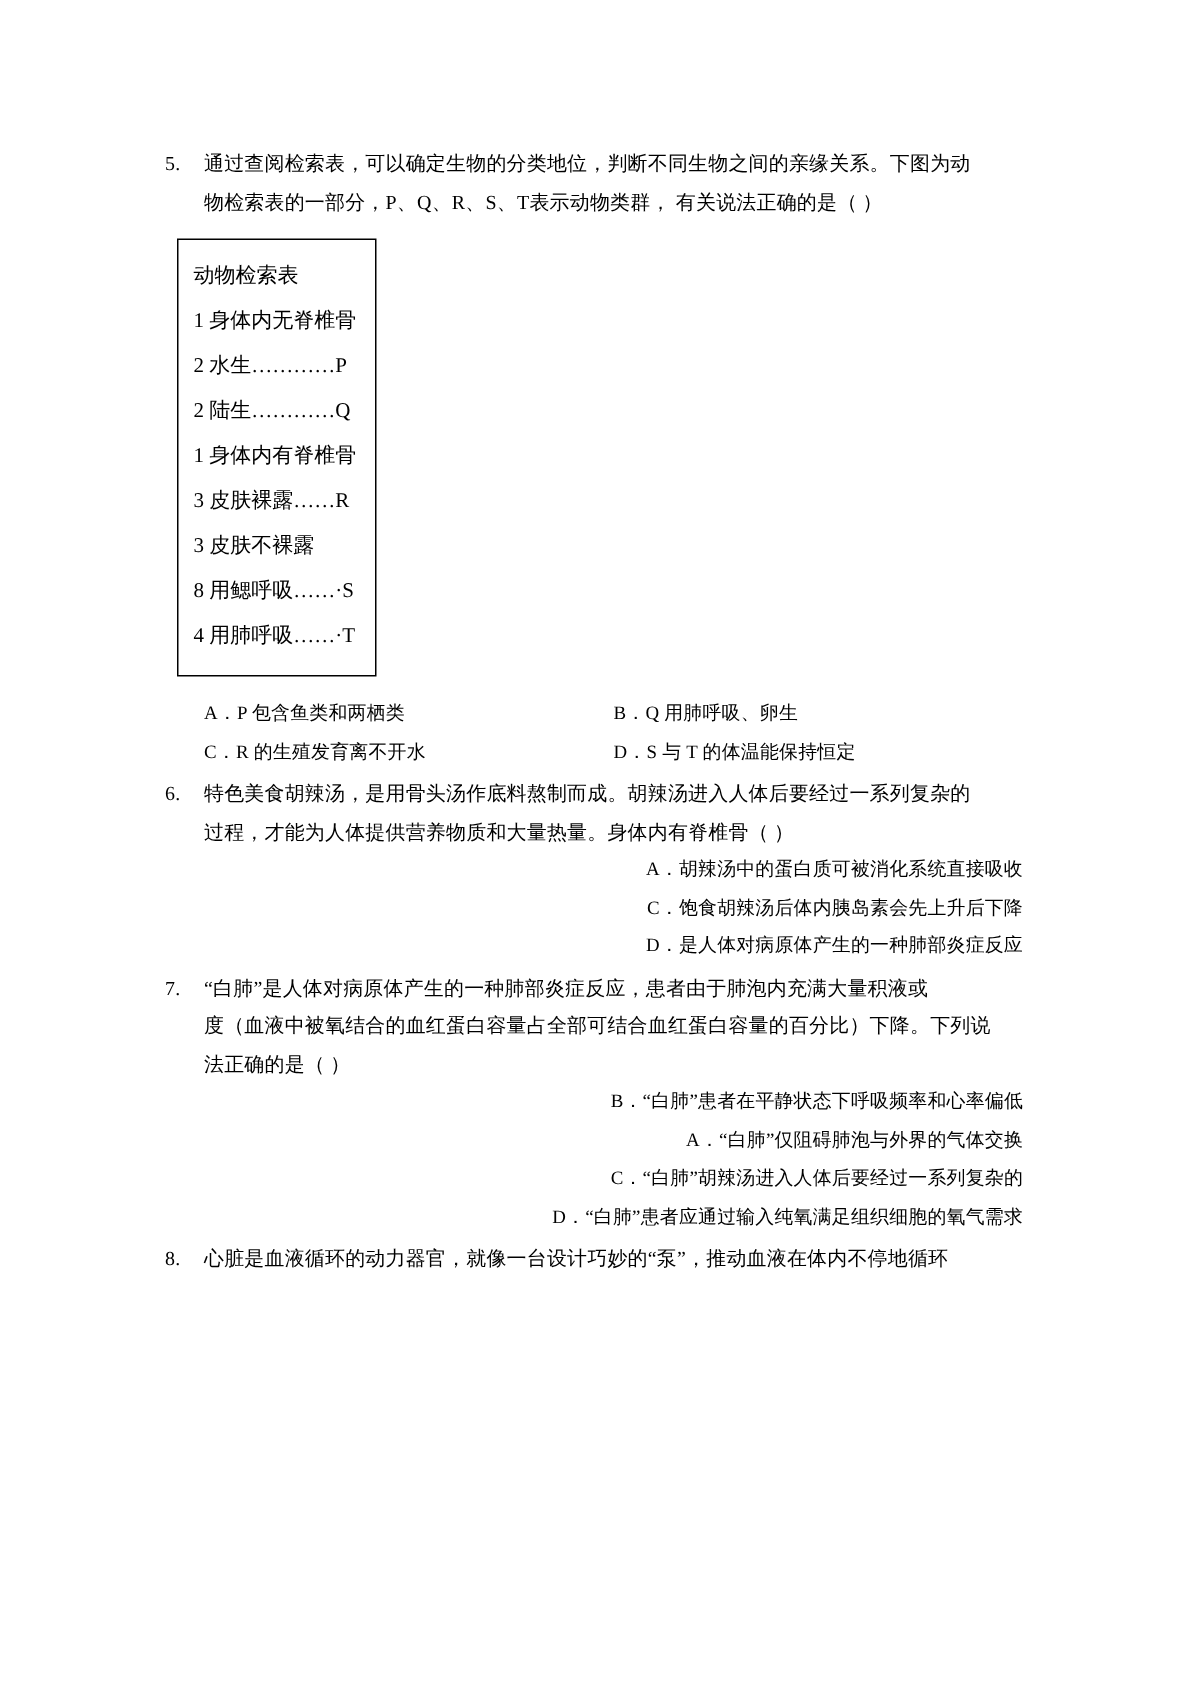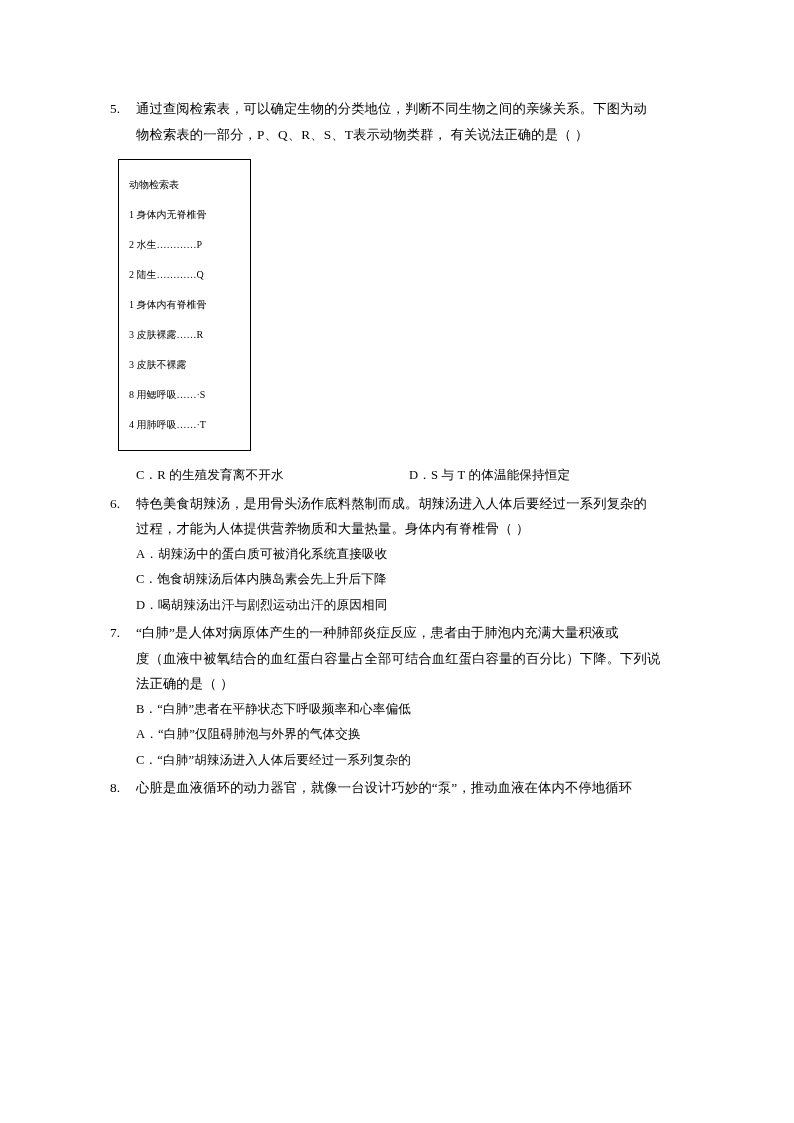--- a/index.html
+++ b/index.html
@@ -60,32 +60,33 @@
   .opt-col {
     width: 50%;
     white-space: nowrap;
   }
   .opt-single {
     font-size: 12.6px;
     line-height: 25.5px;
     letter-spacing: 0.15px;
     padding-left: 26px;
     white-space: nowrap;
+    text-align: right;
   }
 
   
   .key-box {
     margin: 12px 0 6px 8px;
     width: 133px;
     border: 1px solid #000000;
     padding: 10px 10px 10px 10px;
     box-sizing: border-box;
   }
   .key-line {
-    font-size: 10px;
+    font-size: 14px;
     line-height: 30px;
     white-space: nowrap;
   }
 
   .gap-small { height: 6px; }
 </style>
 </head>
 <body>
 
 <div class="page">
@@ -107,50 +108,55 @@
         <div class="key-line">1 身体内有脊椎骨</div>
         <div class="key-line">3 皮肤裸露……R</div>
         <div class="key-line">3 皮肤不裸露</div>
         <div class="key-line">8 用鳃呼吸……·S</div>
         <div class="key-line">4 用肺呼吸……·T</div>
       </div>
 
       <div class="gap-small"></div>
 
       <div class="opt-row">
+        <div class="opt-col">A．P 包含鱼类和两栖类</div>
+        <div class="opt-col">B．Q 用肺呼吸、卵生</div>
+      </div>
+      <div class="opt-row">
         <div class="opt-col">C．R 的生殖发育离不开水</div>
         <div class="opt-col">D．S 与 T 的体温能保持恒定</div>
       </div>
     </div>
 
     <div class="q-block">
       <div class="q-para">
         <span class="lead">6.</span><span>特色美食胡辣汤，是用骨头汤作底料熬制而成。胡辣汤进入人体后要经过一系列复杂的</span>
       </div>
       <div class="q-para">
         <span>过程，才能为人体提供营养物质和大量热量。身体内有脊椎骨（        ）</span>
       </div>
       <div class="opt-single">A．胡辣汤中的蛋白质可被消化系统直接吸收</div>
       <div class="opt-single">C．饱食胡辣汤后体内胰岛素会先上升后下降</div>
-      <div class="opt-single">D．喝胡辣汤出汗与剧烈运动出汗的原因相同</div>
+      <div class="opt-single">D．是人体对病原体产生的一种肺部炎症反应</div>
     </div>
 
     <div class="q-block">
       <div class="q-para">
         <span class="lead">7.</span><span>“白肺”是人体对病原体产生的一种肺部炎症反应，患者由于肺泡内充满大量积液或</span>
       </div>
       <div class="q-para">
         <span>度（血液中被氧结合的血红蛋白容量占全部可结合血红蛋白容量的百分比）下降。下列说</span>
       </div>
       <div class="q-para">
         <span>法正确的是（        ）</span>
       </div>
       <div class="opt-single">B．“白肺”患者在平静状态下呼吸频率和心率偏低</div>
       <div class="opt-single">A．“白肺”仅阻碍肺泡与外界的气体交换</div>
       <div class="opt-single">C．“白肺”胡辣汤进入人体后要经过一系列复杂的</div>
+      <div class="opt-single">D．“白肺”患者应通过输入纯氧满足组织细胞的氧气需求</div>
     </div>
 
     <div class="q-block">
       <div class="q-para">
         <span class="lead">8.</span><span>心脏是血液循环的动力器官，就像一台设计巧妙的“泵”，推动血液在体内不停地循环</span>
       </div>
     </div>
 
   </div>
 </div>

